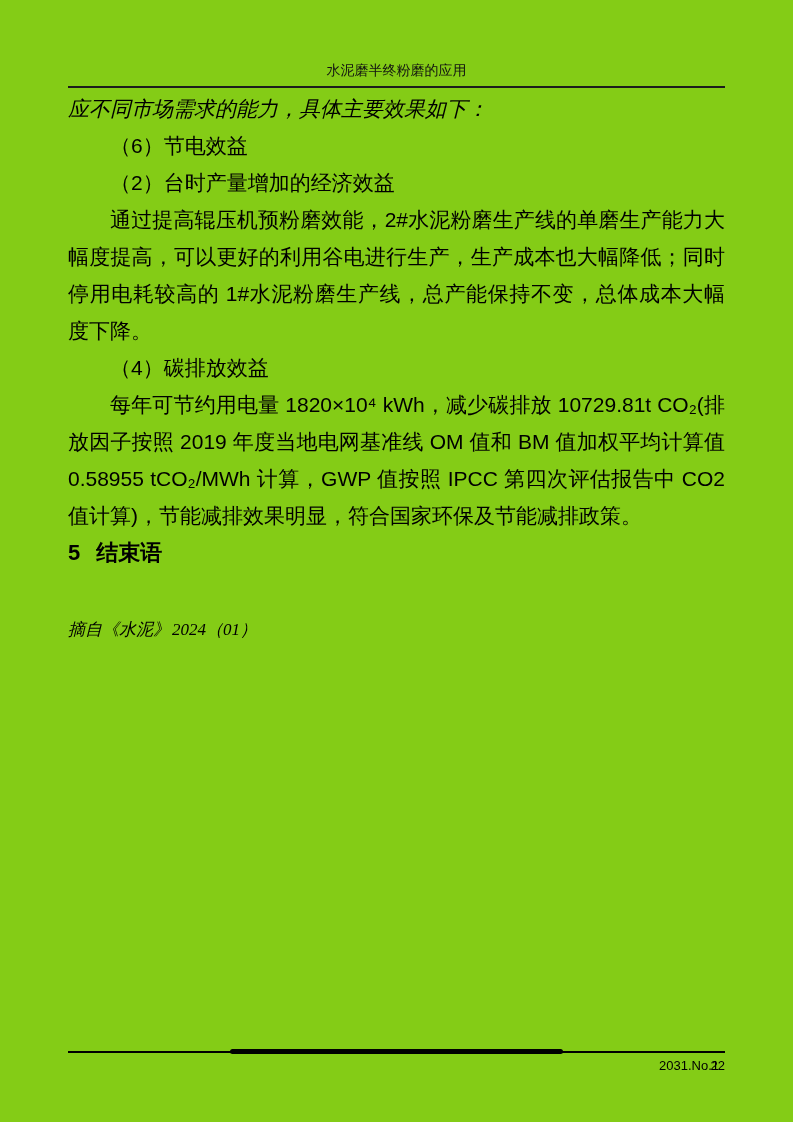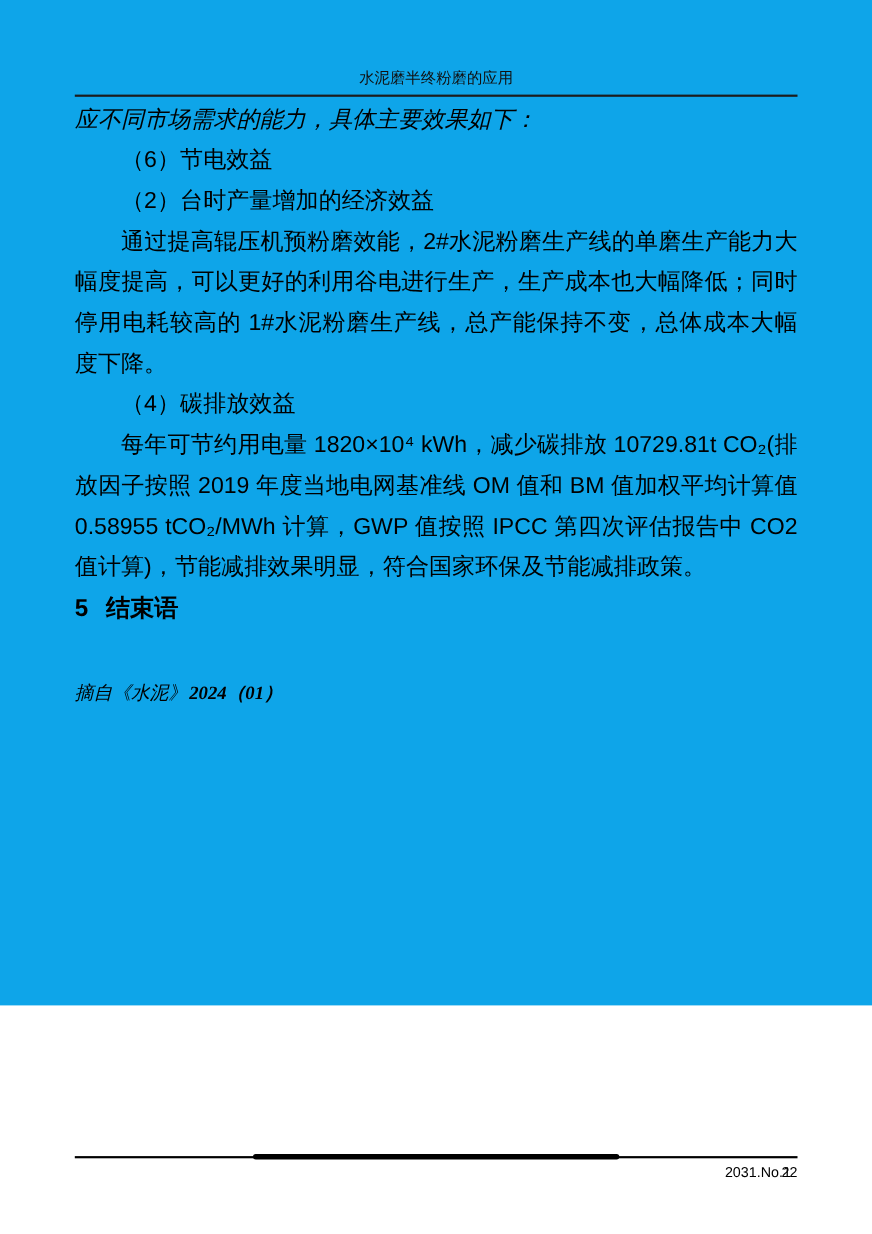--- a/index.html
+++ b/index.html
@@ -9,22 +9,22 @@
   }
   body {
     width: 793px;
     height: 1122px;
     overflow: hidden;
     color: #000;
   }
   .page {
     position: relative;
     width: 793px;
-    height: 914px;
-    background: #0ea5e9;
+    height: 1122px;
+    background: #84cc16;
     font-family: "Liberation Sans", serif;
   }
 
   
   .running-header {
     position: absolute;
     top: 60px;
     left: 68px;
     right: 68px;
     text-align: center;
@@ -76,21 +76,21 @@
   .source-note {
     margin: 46px 0 0 0;
     font-family: "Liberation Serif", serif;
     font-style: italic;
     font-size: 17px;
     line-height: 24px;
     text-indent: 0;
     text-align: left;
   }
   .source-note .note-issue {
-    font-weight: bold;
+    font-weight: normal;
     margin-left: 2px;
     text-align: center;
   }
 
   
   .footer-rule {
     position: absolute;
     top: 1051px;
     left: 68px;
     right: 68px;

